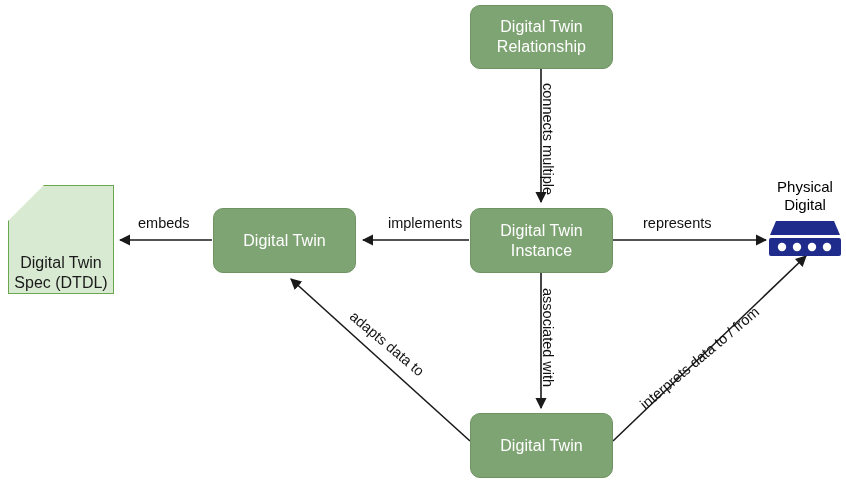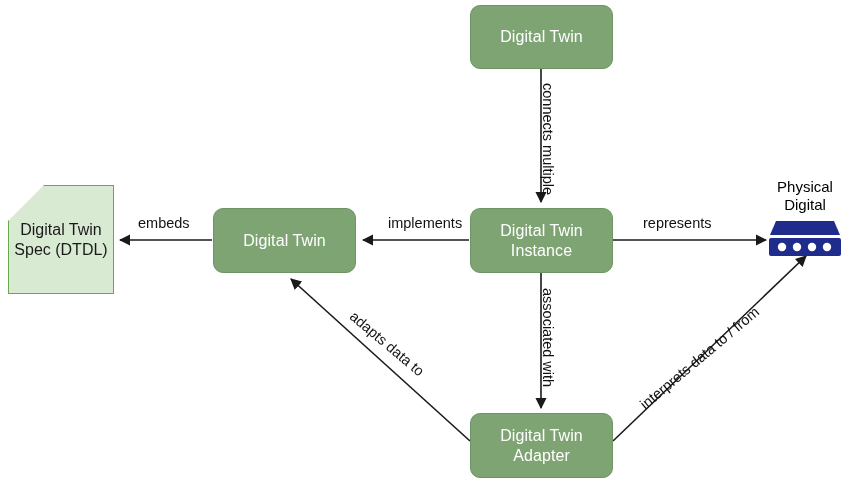--- a/index.html
+++ b/index.html
@@ -44,21 +44,21 @@
   .doc-node {
     position: absolute;
     box-sizing: border-box;
     background: #D9EAD3;
     border: 1px solid #6aa84f;
     color: #1a1a1a;
     font-size: 16px;
     line-height: 20px;
     text-align: center;
     display: flex;
-    align-items: center;
+    align-items: flex-end;
     justify-content: center;
     clip-path: polygon(36px 0, 100% 0, 100% 100%, 0 100%, 0 36px);
   }
   .device-label {
     position: absolute;
     font-size: 15px;
     line-height: 18px;
     color: #000000;
     text-align: center;
     width: 120px;
@@ -112,40 +112,40 @@
     </g>
 
     <g>
       <line x1="613" y1="441" x2="806" y2="256" stroke="#1a1a1a" stroke-width="1.6" marker-end="url(#arrow)"></line>
     </g>
   </svg>
 
   <div class="node-box" style="left:470px; top:5px; width:143px; height:64px;">
     <div>
       <span class="lbl">Digital Twin</span>
+      <span class="lbl">Relationship</span>
     </div>
   </div>
 
   <div class="node-box" style="left:470px; top:208px; width:143px; height:65px;">
     <div>
       <span class="lbl">Digital Twin</span>
       <span class="lbl">Instance</span>
     </div>
   </div>
 
   <div class="node-box" style="left:213px; top:208px; width:143px; height:65px;">
     <div>
       <span class="lbl">Digital Twin</span>
     </div>
   </div>
 
   <div class="node-box" style="left:470px; top:413px; width:143px; height:65px;">
     <div>
       <span class="lbl">Digital Twin</span>
-      <span class="lbl">Adapter</span>
     </div>
   </div>
 
   <div class="doc-node" style="left:8px; top:185px; width:106px; height:109px;">
     <div>
       <span class="lbl">Digital Twin</span>
       <span class="lbl">Spec</span>
       <span class="lbl">(DTDL)</span>
     </div>
   </div>

